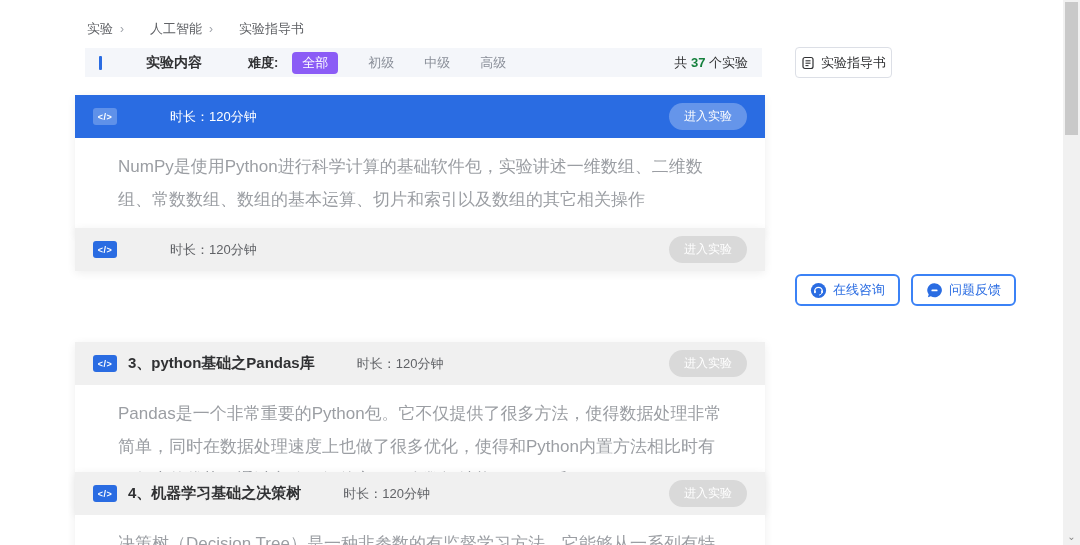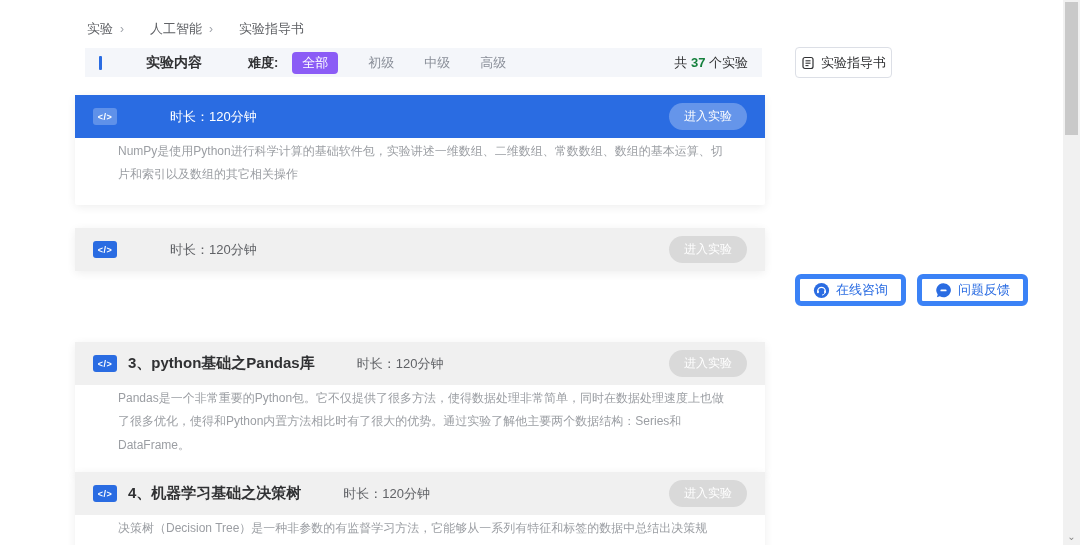--- a/index.html
+++ b/index.html
@@ -30,25 +30,25 @@
   .card-header { height:43px; display:flex; align-items:center; padding:0 18px; background:#f0f0f0; }
   .card.active .card-header { background:#2a6ce2; }
   .code-badge { display:inline-flex; align-items:center; justify-content:center; width:24px; height:17px; border-radius:3px; background:#2a6ce2; color:#fff; font-size:9px; font-weight:bold; letter-spacing:0.5px; margin-right:11px; }
   .card.active .code-badge { background:rgba(255,255,255,0.25); }
   .card-title { font-size:15px; font-weight:bold; color:#303133; }
   .card.active .card-title { color:#fff; }
   .card-duration { font-size:13px; color:#606266; margin-left:42px; }
   .card.active .card-duration { color:#fff; }
   .enter-btn { margin-left:auto; border:none; border-radius:999px; padding:5px 15px; font-size:12px; color:#fff; background:#d9d9d9; cursor:pointer; font-family:inherit; }
   .card.active .enter-btn { background:rgba(255,255,255,0.28); }
-  .card-body { padding:2px 40px 18px 43px; font-size:12px; color:#9b9ea3; line-height:1.95; }
+  .card-body { padding:12px 40px 18px 43px; font-size:17px; color:#9b9ea3; line-height:1.95; }
 
   
   .float-btns { position:absolute; left:795px; top:274px; display:flex; gap:11px; }
-  .float-btn { height:32px; background:#fff; border:5px solid #3b82f6; border-radius:6px; display:flex; align-items:center; gap:6px; padding:0 13px; font-size:13px; color:#2a6ce2; cursor:pointer; font-family:inherit; }
+  .float-btn { height:32px; background:#fff; border:2px solid #3b82f6; border-radius:6px; display:flex; align-items:center; gap:6px; padding:0 13px; font-size:13px; color:#2a6ce2; cursor:pointer; font-family:inherit; }
 
   
   .scrollbar { position:absolute; right:0; top:0; width:17px; height:545px; background:#f1f1f1; }
   .scroll-thumb { position:absolute; left:2px; top:2px; width:13px; height:133px; background:#c9c9c9; }
   .scroll-arrow { position:absolute; left:0; bottom:3px; width:17px; text-align:center; color:#8a8a8a; font-size:10px; line-height:10px; }
 </style>
 </head>
 <body>
 
 <div class="page">

